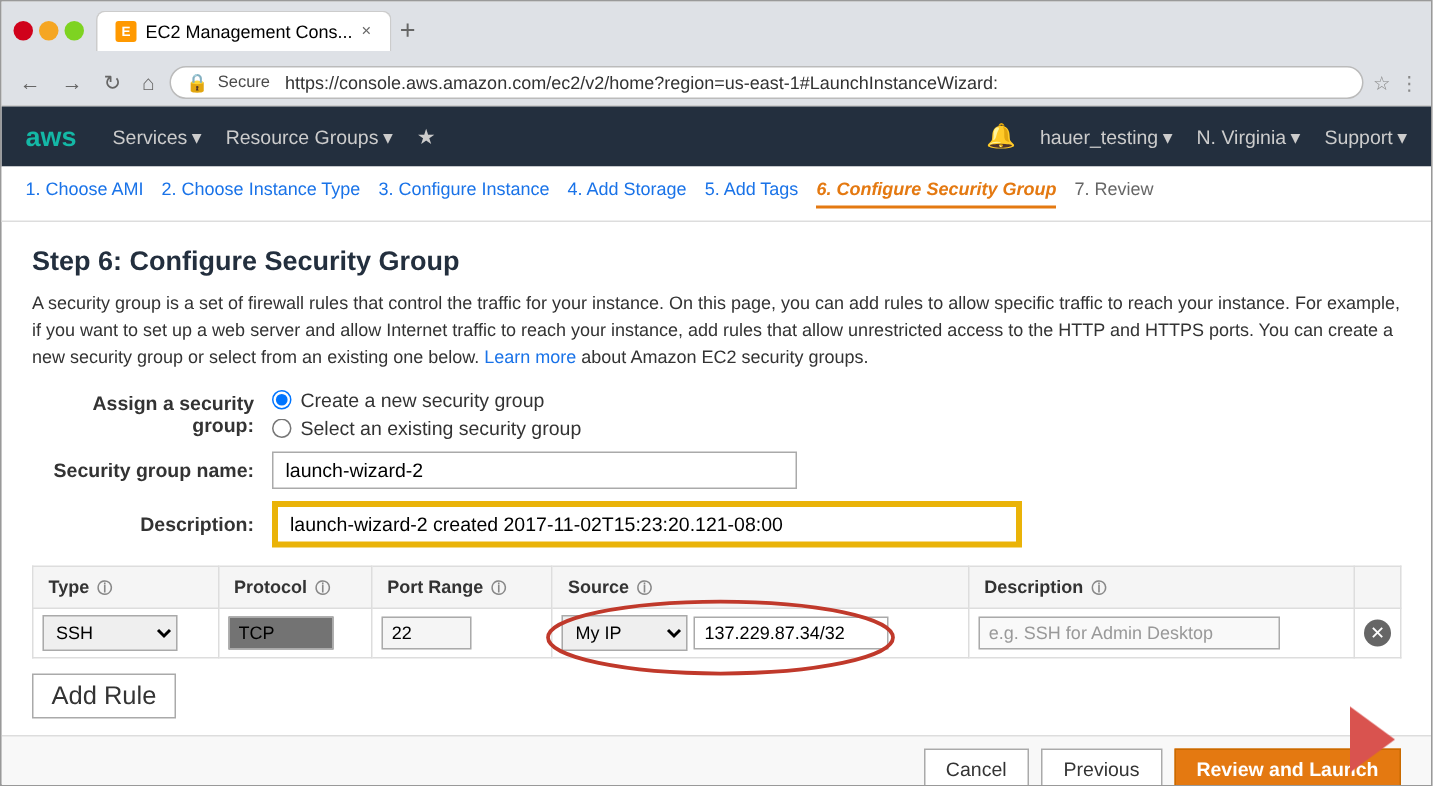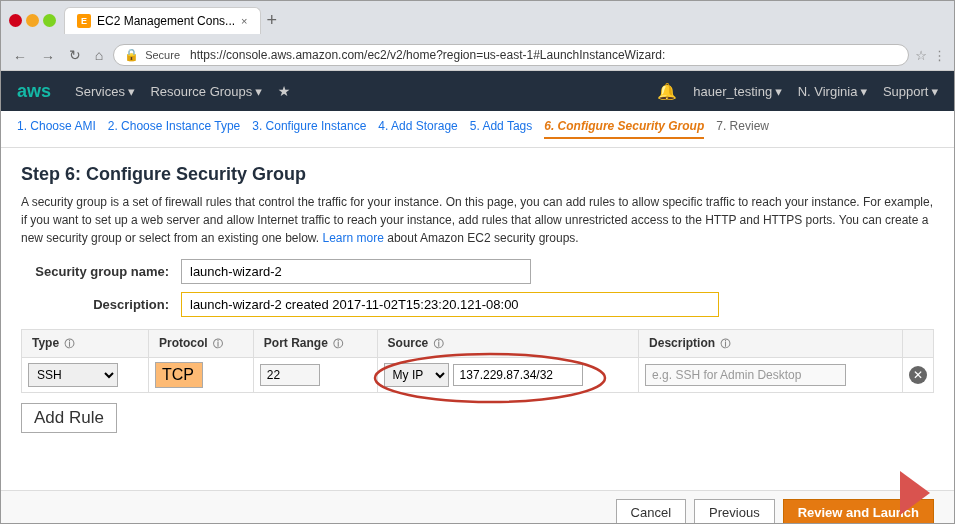--- a/index.html
+++ b/index.html
@@ -39,32 +39,32 @@
     .page-desc { font-size: 12px; color: #333; line-height: 1.5; margin-bottom: 12px; }
     .page-desc a { color: #1a73e8; text-decoration: none; }
 
     
     .form-row { display: flex; align-items: center; margin-bottom: 8px; }
     .form-label { width: 160px; text-align: right; padding-right: 12px; font-size: 13px; color: #333; font-weight: bold; }
     .radio-group { display: flex; flex-direction: column; gap: 4px; }
     .radio-option { display: flex; align-items: center; gap: 6px; font-size: 13px; color: #333; cursor: pointer; }
     .radio-option input[type="radio"] { cursor: pointer; }
     .form-input { border: 1px solid #aaa; padding: 4px 8px; font-size: 13px; width: 350px; }
-    .form-input-full { border: 1px solid #eab308; padding: 4px 8px; font-size: 13px; width: 538px; }
+    .form-input-full { border: 4px solid #eab308; padding: 4px 8px; font-size: 13px; width: 500px; }
 
     
     .rules-table { width: 100%; border-collapse: collapse; margin-top: 12px; }
     .rules-table th { background: #f5f5f5; border: 1px solid #ddd; padding: 6px 10px; font-size: 12px; color: #333; text-align: left; font-weight: bold; }
     .rules-table td { border: 1px solid #ddd; padding: 4px 6px; font-size: 13px; }
     .th-info { font-size: 10px; color: #888; margin-left: 2px; }
 
     .type-select { border: 1px solid #aaa; padding: 3px 4px; font-size: 12px; width: 90px; }
-    .proto-input { border: 1px solid #aaa; padding: 3px 6px; font-size: 16px; width: 48px; background: #fdba74; }
+    .proto-input { border: 1px solid #aaa; padding: 3px 6px; font-size: 12px; width: 70px; background: #737373; }
     .port-input { border: 1px solid #aaa; padding: 3px 6px; font-size: 12px; width: 60px; background: #f5f5f5; }
-    .source-select { border: 1px solid #aaa; padding: 3px 4px; font-size: 12px; width: 65px; }
+    .source-select { border: 1px solid #aaa; padding: 3px 4px; font-size: 12px; width: 84px; }
     .source-value { border: 1px solid #aaa; padding: 3px 6px; font-size: 12px; width: 130px; }
     .desc-input { border: 1px solid #aaa; padding: 3px 6px; font-size: 12px; width: 201px; background: #f9f9f9; }
     .desc-input::placeholder { color: #999; }
     .remove-btn { background: #666; color: white; border: none; border-radius: 50%; width: 18px; height: 18px; font-size: 12px; cursor: pointer; display: flex; align-items: center; justify-content: center; }
 
     .add-rule-btn { background: white; border: 1px solid #aaa; padding: 4px 12px; font-size: 17px; cursor: pointer; margin-top: 10px; color: #333; }
 
     
     .footer-nav { background: #f8f8f8; border-top: 1px solid #ddd; padding: 8px 20px; display: flex; align-items: center; justify-content: flex-end; gap: 8px; }
     .btn-cancel { background: white; border: 1px solid #aaa; padding: 5px 14px; font-size: 13px; cursor: pointer; color: #333; }
@@ -154,20 +154,33 @@
 
   <div class="main-content">
     <div class="page-title">Step 6: Configure Security Group</div>
     <div class="page-desc">
       <span>A security group is a set of firewall rules that control the traffic for your instance. On this page, you can add rules to allow specific traffic to reach your instance. For example, if you want to set up a web server and allow Internet traffic to reach your instance, add rules that allow unrestricted access to the HTTP and HTTPS ports. You can create a new security group or select from an existing one below.</span>
       <a href="#"> Learn more</a>
       <span>about Amazon EC2 security groups.</span>
     </div>
 
     
+    <div class="form-row">
+      <div class="form-label">Assign a security group:</div>
+      <div class="radio-group">
+        <label class="radio-option">
+          <input type="radio" name="sg-option" checked="" style="">
+          <span>Create a new security group</span>
+        </label>
+        <label class="radio-option">
+          <input type="radio" name="sg-option" style="">
+          <span>Select an existing security group</span>
+        </label>
+      </div>
+    </div>
 
     
     <div class="form-row">
       <div class="form-label">Security group name:</div>
       <input type="text" class="form-input" value="launch-wizard-2" style="">
     </div>
 
     
     <div class="form-row">
       <div class="form-label">Description:</div>

